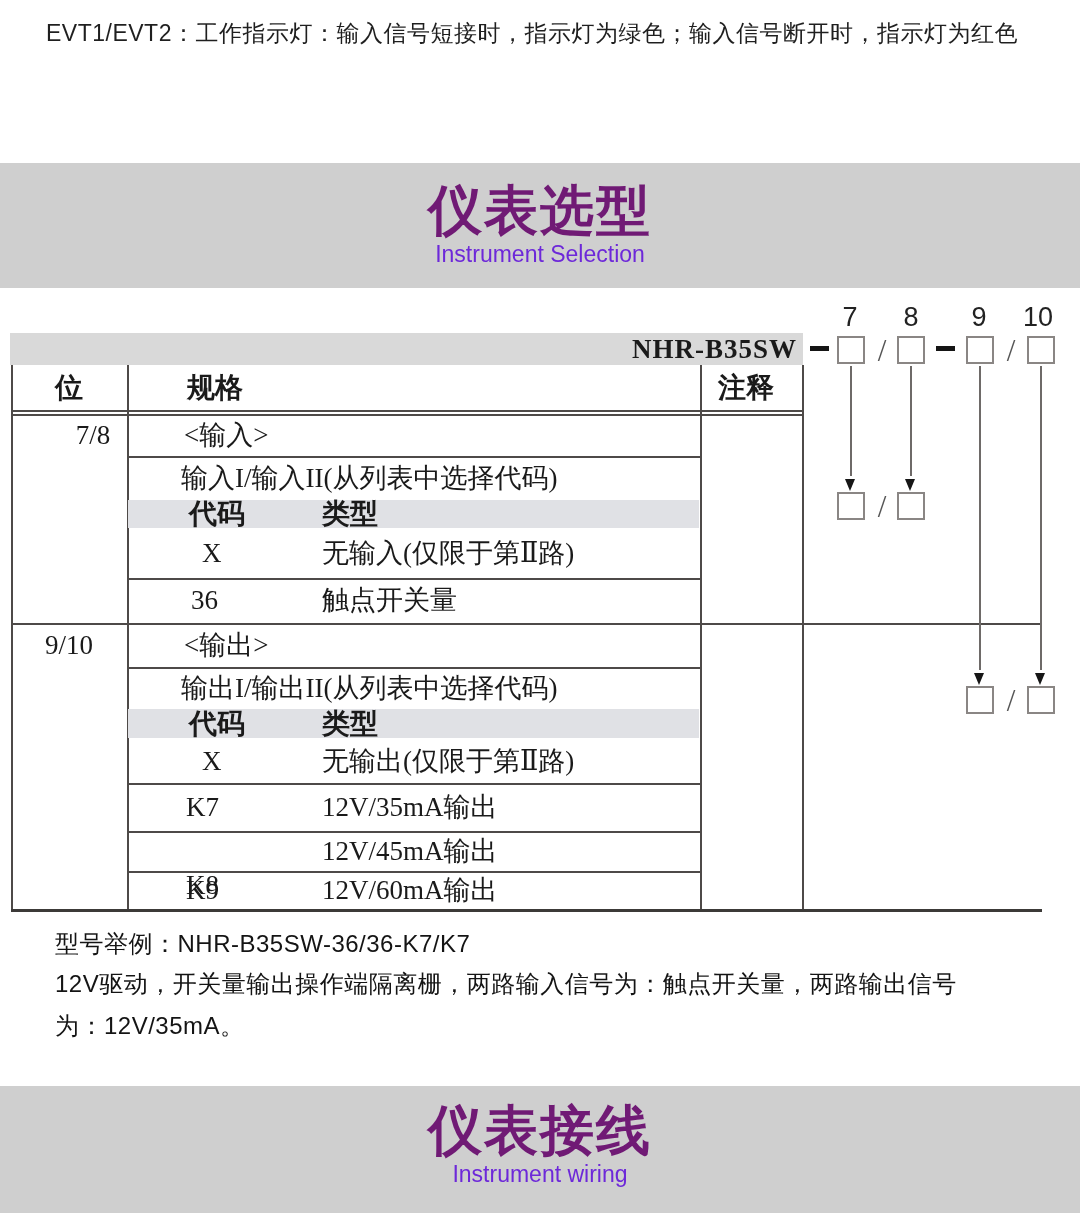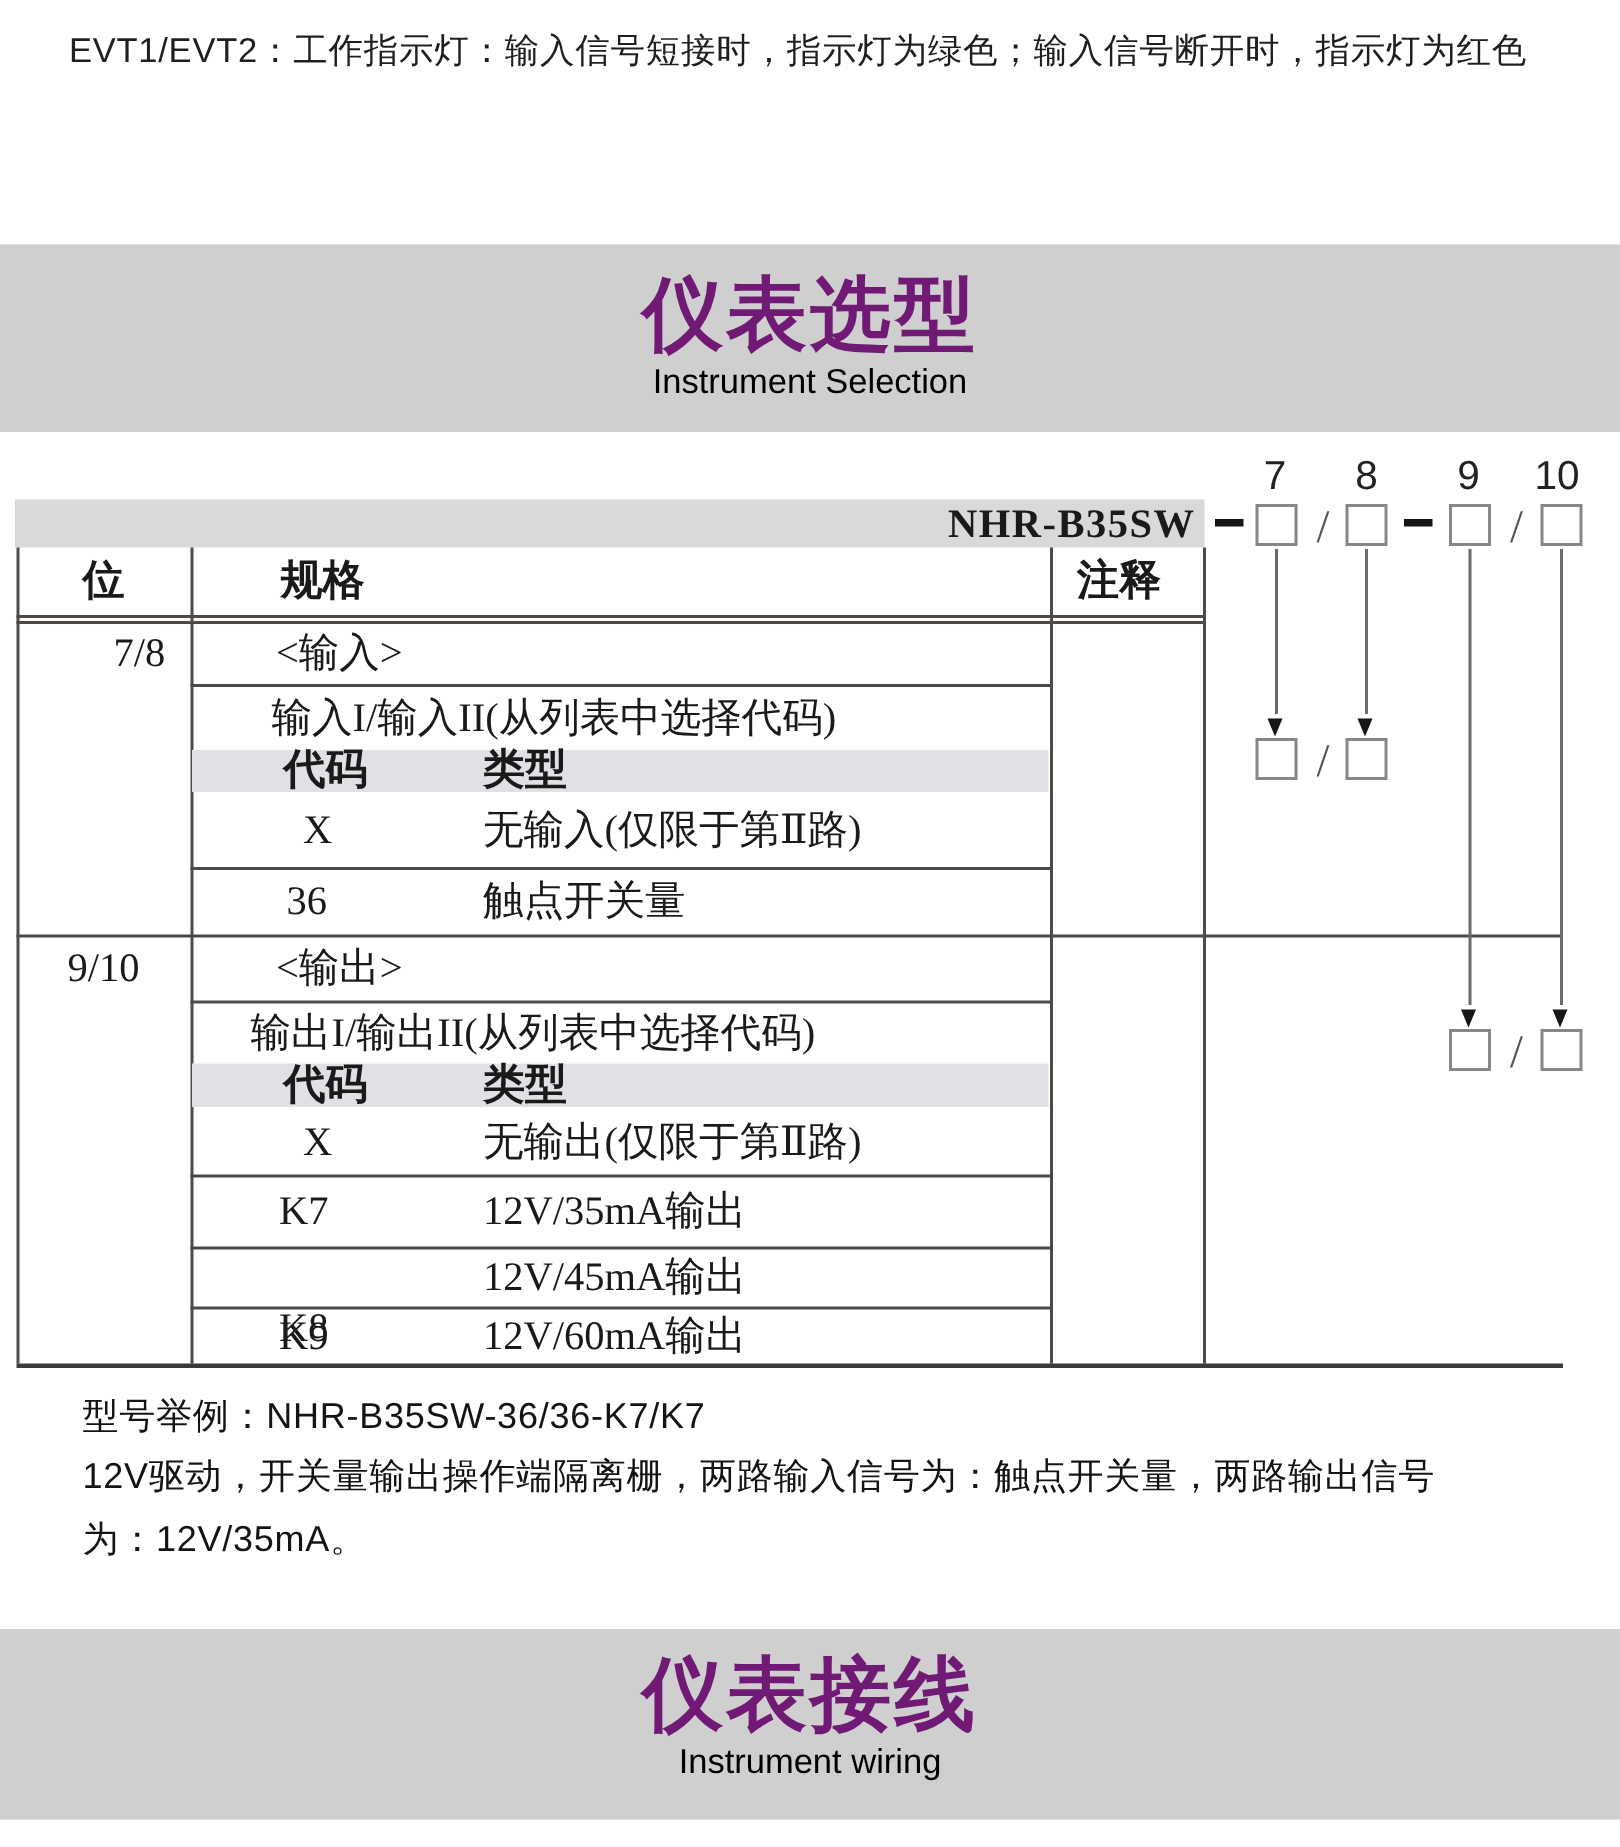--- a/index.html
+++ b/index.html
@@ -8,21 +8,21 @@
     width:1080px; height:1231px; position:relative; overflow:hidden;
     font-family:"Liberation Sans","DejaVu Sans",sans-serif; color:#1a1a1a;
   }
   .abs { position:absolute; }
   
   .intro { left:46px; top:14px; width:1000px; font-size:23px; font-weight:500;
            line-height:38px; color:#1f1f1f; letter-spacing:0.5px; }
   
   .banner { left:0; width:1080px; background:#cfcfcf; text-align:center; }
   .banner-title { font-size:54px; font-weight:bold; color:#701a75; letter-spacing:2px; line-height:60px; }
-  .banner-sub { font-size:23px; color:#000000; line-height:26px; margin-top:1px; }
+  .banner-sub { font-size:23px; color:#6d28d9; line-height:26px; margin-top:1px; }
   
   .tbar { left:10px; top:333px; width:793px; height:32px; background:#d9d9d9; }
   .tbar-title { position:absolute; left:7px; top:0; height:32px; line-height:32px;
     font-family:"Liberation Serif","DejaVu Serif",serif; font-weight:bold; font-size:27px; white-space:nowrap; }
   .tbar-model { position:absolute; right:6px; top:0; height:40px; line-height:32px;
     font-family:"Liberation Serif","DejaVu Serif",serif; font-weight:bold; font-size:27px; letter-spacing:1px; }
   
   .hl { position:absolute; height:1.5px; background:#4e4a48; }
   .vl { position:absolute; width:1.5px; background:#4e4a48; }
   
@@ -87,21 +87,21 @@
 <div class="cell" style="left:181px;top:457px;line-height:42px;">输入I/输入II(从列表中选择代码)</div>
 <div class="cell b" style="left:189px;top:500px;line-height:28px;">代码</div>
 <div class="cell b" style="left:322px;top:500px;line-height:28px;">类型</div>
 <div class="cell" style="left:202px;top:529px;line-height:48px;">X</div>
 <div class="cell" style="left:322px;top:529px;line-height:48px;">无输入(仅限于第Ⅱ路)</div>
 <div class="cell" style="left:191px;top:578px;line-height:45px;">36</div>
 <div class="cell" style="left:322px;top:578px;line-height:45px;">触点开关量</div>
 
 <div class="cell cc" style="left:11px;top:624px;width:116px;line-height:43px;">9/10</div>
 <div class="cell" style="left:184px;top:624px;line-height:43px;">&lt;输出&gt;</div>
-<div class="cell" style="left:167px;top:668px;line-height:41px;">输出I/输出II(从列表中选择代码)</div>
+<div class="cell" style="left:181px;top:668px;line-height:41px;">输出I/输出II(从列表中选择代码)</div>
 <div class="cell b" style="left:189px;top:709px;line-height:29px;">代码</div>
 <div class="cell b" style="left:322px;top:709px;line-height:29px;">类型</div>
 <div class="cell" style="left:202px;top:739px;line-height:44px;">X</div>
 <div class="cell" style="left:322px;top:739px;line-height:44px;">无输出(仅限于第Ⅱ路)</div>
 <div class="cell" style="left:186px;top:784px;line-height:47px;">K7</div>
 <div class="cell" style="left:322px;top:784px;line-height:47px;">12V/35mA输出</div>
 <div class="cell" style="left:186px;top:832px;line-height:39px;margin-top:34px;">K8</div>
 <div class="cell" style="left:322px;top:832px;line-height:39px;">12V/45mA输出</div>
 <div class="cell" style="left:186px;top:872px;line-height:37px;">K9</div>
 <div class="cell" style="left:322px;top:872px;line-height:37px;">12V/60mA输出</div>

